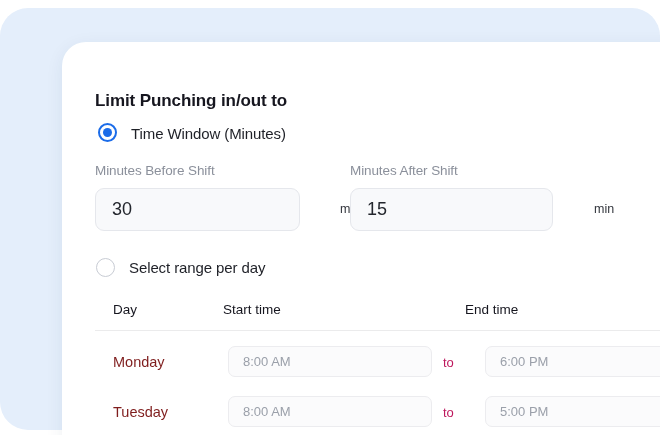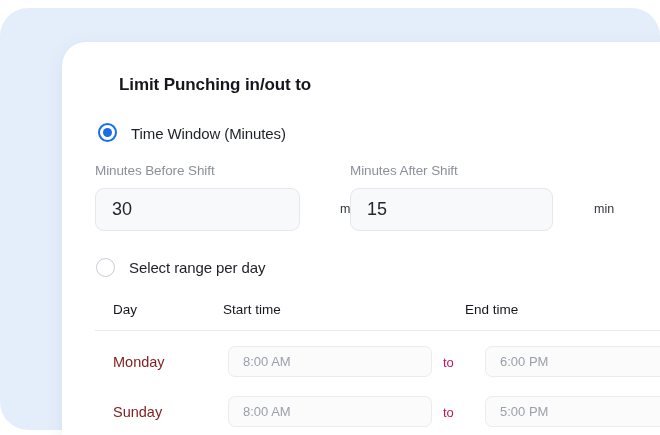--- a/index.html
+++ b/index.html
@@ -19,26 +19,25 @@
   .card {
     position: absolute;
     left: 62px; top: 42px;
     width: 680px; height: 480px;
     background: #ffffff;
     border-radius: 24px;
     box-shadow: 0 4px 18px rgba(30, 50, 90, 0.07);
   }
   .title {
     position: absolute;
-    left: 33px; top: 33px;
+    left: 33px; top: 49px;
     font-size: 17px;
     font-weight: 600;
     letter-spacing: -0.1px;
     color: #16161f;
-    margin-left: 24px;
   }
   
   .radio-row {
     position: absolute;
     display: flex;
     align-items: center;
     gap: 14px;
     cursor: pointer;
   }
   .radio-row.tw { left: 36px; top: 81px; align-items: flex-end; }
@@ -180,19 +179,19 @@
   <div class="divider"></div>
 
   <div class="day-row r0">
     <span class="day-name">Monday</span>
     <input class="time-input start" type="text" value="8:00 AM" style="">
     <span class="to-sep">to</span>
     <input class="time-input end" type="text" value="6:00 PM" style="">
   </div>
 
   <div class="day-row r1">
-    <span class="day-name">Sunday</span>
+    <span class="day-name">Tuesday</span>
     <input class="time-input start" type="text" value="8:00 AM" style="">
     <span class="to-sep">to</span>
     <input class="time-input end" type="text" value="5:00 PM" style="">
   </div>
 
 </div>
 
 </body></html>

